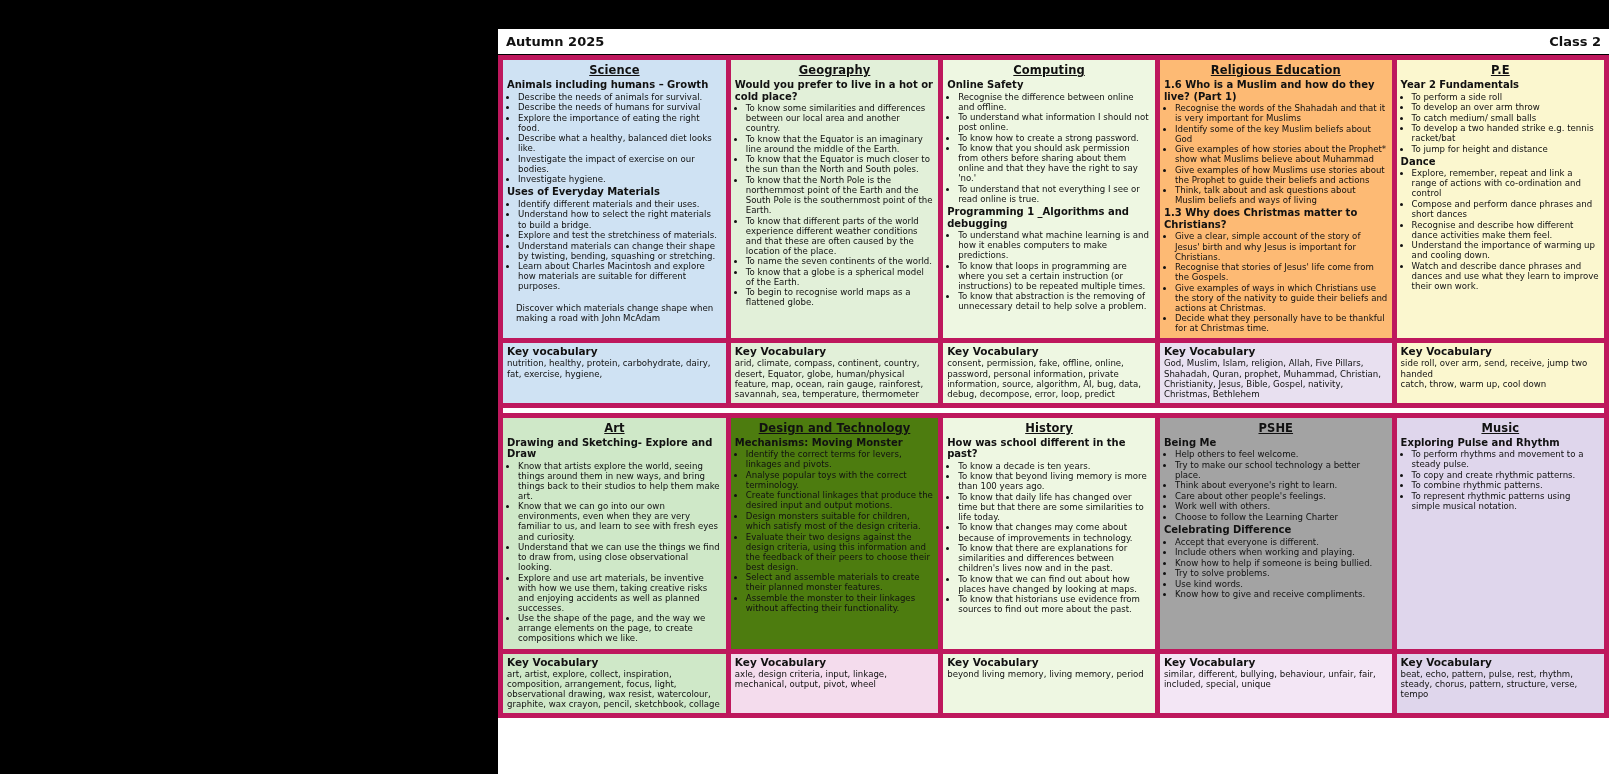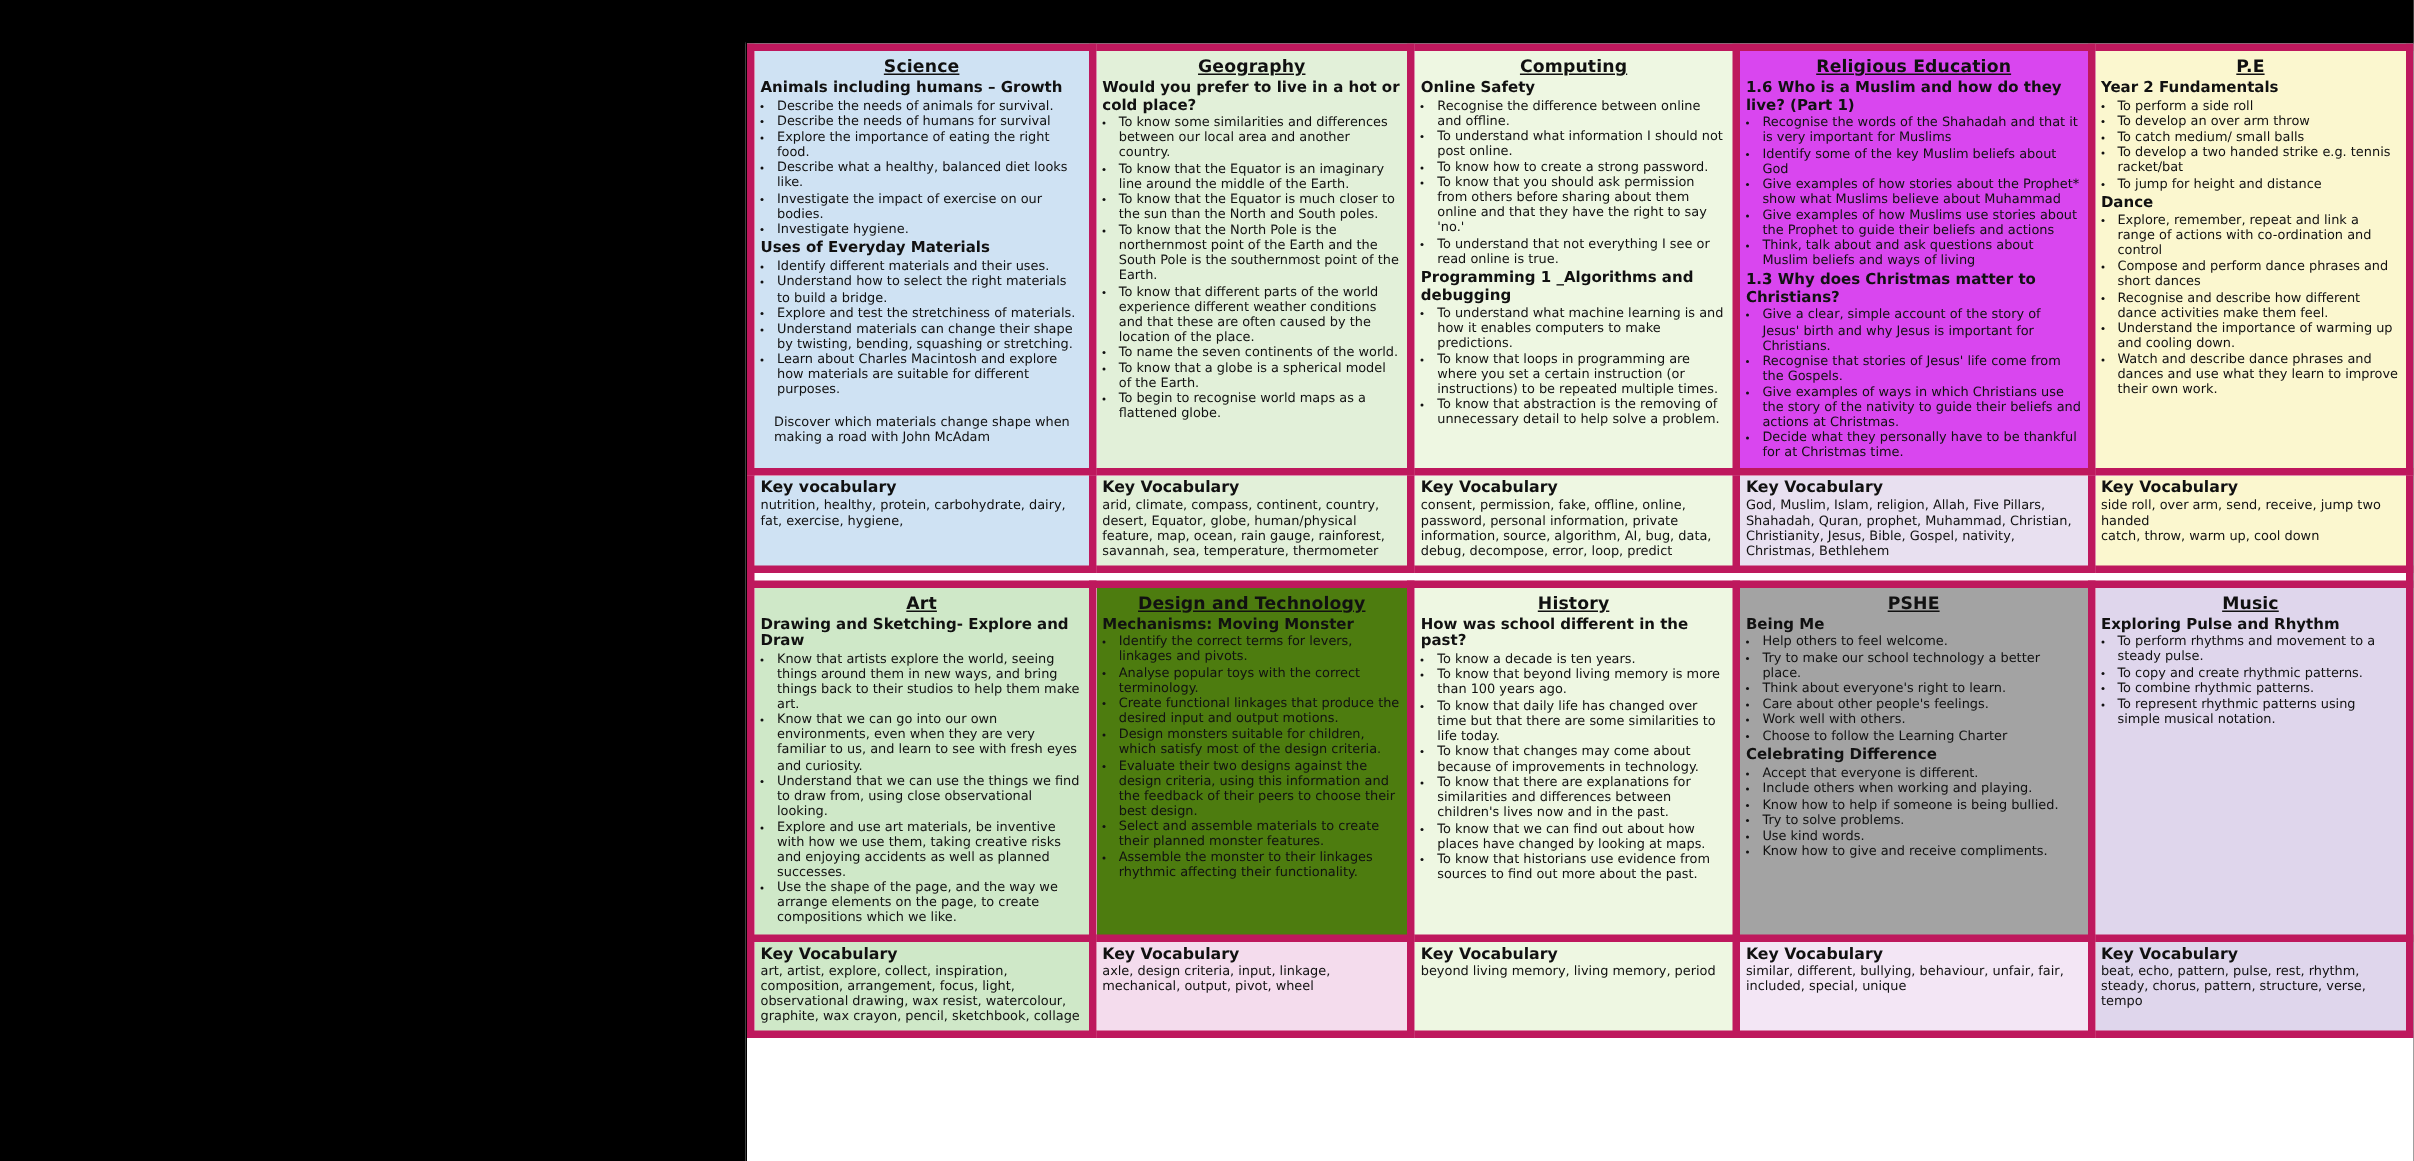--- a/index.html
+++ b/index.html
@@ -100,20 +100,24 @@
     height: 6px;
     padding: 0;
     background: #fff;
   }
 </style>
 </head>
 <body>
 
 <div id="sheet">
 
+  <div class="title-row">
+    <div class="t">Autumn 2025</div>
+    <div class="t">Class 2</div>
+  </div>
 
   <table class="grid">
     <colgroup>
       <col style="width:20.6%">
       <col style="width:19.2%">
       <col style="width:19.6%">
       <col style="width:21.4%">
       <col style="width:19.2%">
     </colgroup>
     <tbody>
@@ -164,21 +168,21 @@
               <li>To know that you should ask permission from others before sharing about them online and that they have the right to say 'no.'</li>
               <li>To understand that not everything I see or read online is true.</li>
             </ul>
             <div class="subhead">Programming 1 _Algorithms and debugging</div>
             <ul class="pts">
               <li>To understand what machine learning is and how it enables computers to make predictions.</li>
               <li>To know that loops in programming are where you set a certain instruction (or instructions) to be repeated multiple times.</li>
               <li>To know that abstraction is the removing of unnecessary detail to help solve a problem.</li>
             </ul>
           </td>
-        <td id="c-r1-3" style="background: #d946ef;">
+        <td id="c-r1-3" style="background: #fdba74;">
             <div class="subject-head">Religious Education</div>
             <div class="subhead">1.6 Who is a Muslim and how do they live? (Part 1)</div>
             <ul class="pts">
               <li>Recognise the words of the Shahadah and that it is very important for Muslims</li>
               <li>Identify some of the key Muslim beliefs about God</li>
               <li>Give examples of how stories about the Prophet* show what Muslims believe about Muhammad</li>
               <li>Give examples of how Muslims use stories about the Prophet to guide their beliefs and actions</li>
               <li>Think, talk about and ask questions about Muslim beliefs and ways of living</li>
             </ul>
             <div class="subhead">1.3 Why does Christmas matter to Christians?</div>
@@ -251,21 +255,21 @@
         <td id="c-r2-1" style="background: #4d7c0f;">
             <div class="subject-head">Design and Technology</div>
             <div class="subhead">Mechanisms: Moving Monster</div>
             <ul class="pts">
               <li>Identify the correct terms for levers, linkages and pivots.</li>
               <li>Analyse popular toys with the correct terminology.</li>
               <li>Create functional linkages that produce the desired input and output motions.</li>
               <li>Design monsters suitable for children, which satisfy most of the design criteria.</li>
               <li>Evaluate their two designs against the design criteria, using this information and the feedback of their peers to choose their best design.</li>
               <li>Select and assemble materials to create their planned monster features.</li>
-              <li>Assemble the monster to their linkages rhythmic affecting their functionality.</li>
+              <li>Assemble the monster to their linkages without affecting their functionality.</li>
             </ul>
           </td>
         <td id="c-r2-2" style="background: rgb(238, 247, 226);">
             <div class="subject-head">History</div>
             <div class="subhead">How was school different in the past?</div>
             <ul class="pts">
               <li>To know a decade is ten years.</li>
               <li>To know that beyond living memory is more than 100 years ago.</li>
               <li>To know that daily life has changed over time but that there are some similarities to life today.</li>
               <li>To know that changes may come about because of improvements in technology.</li>

